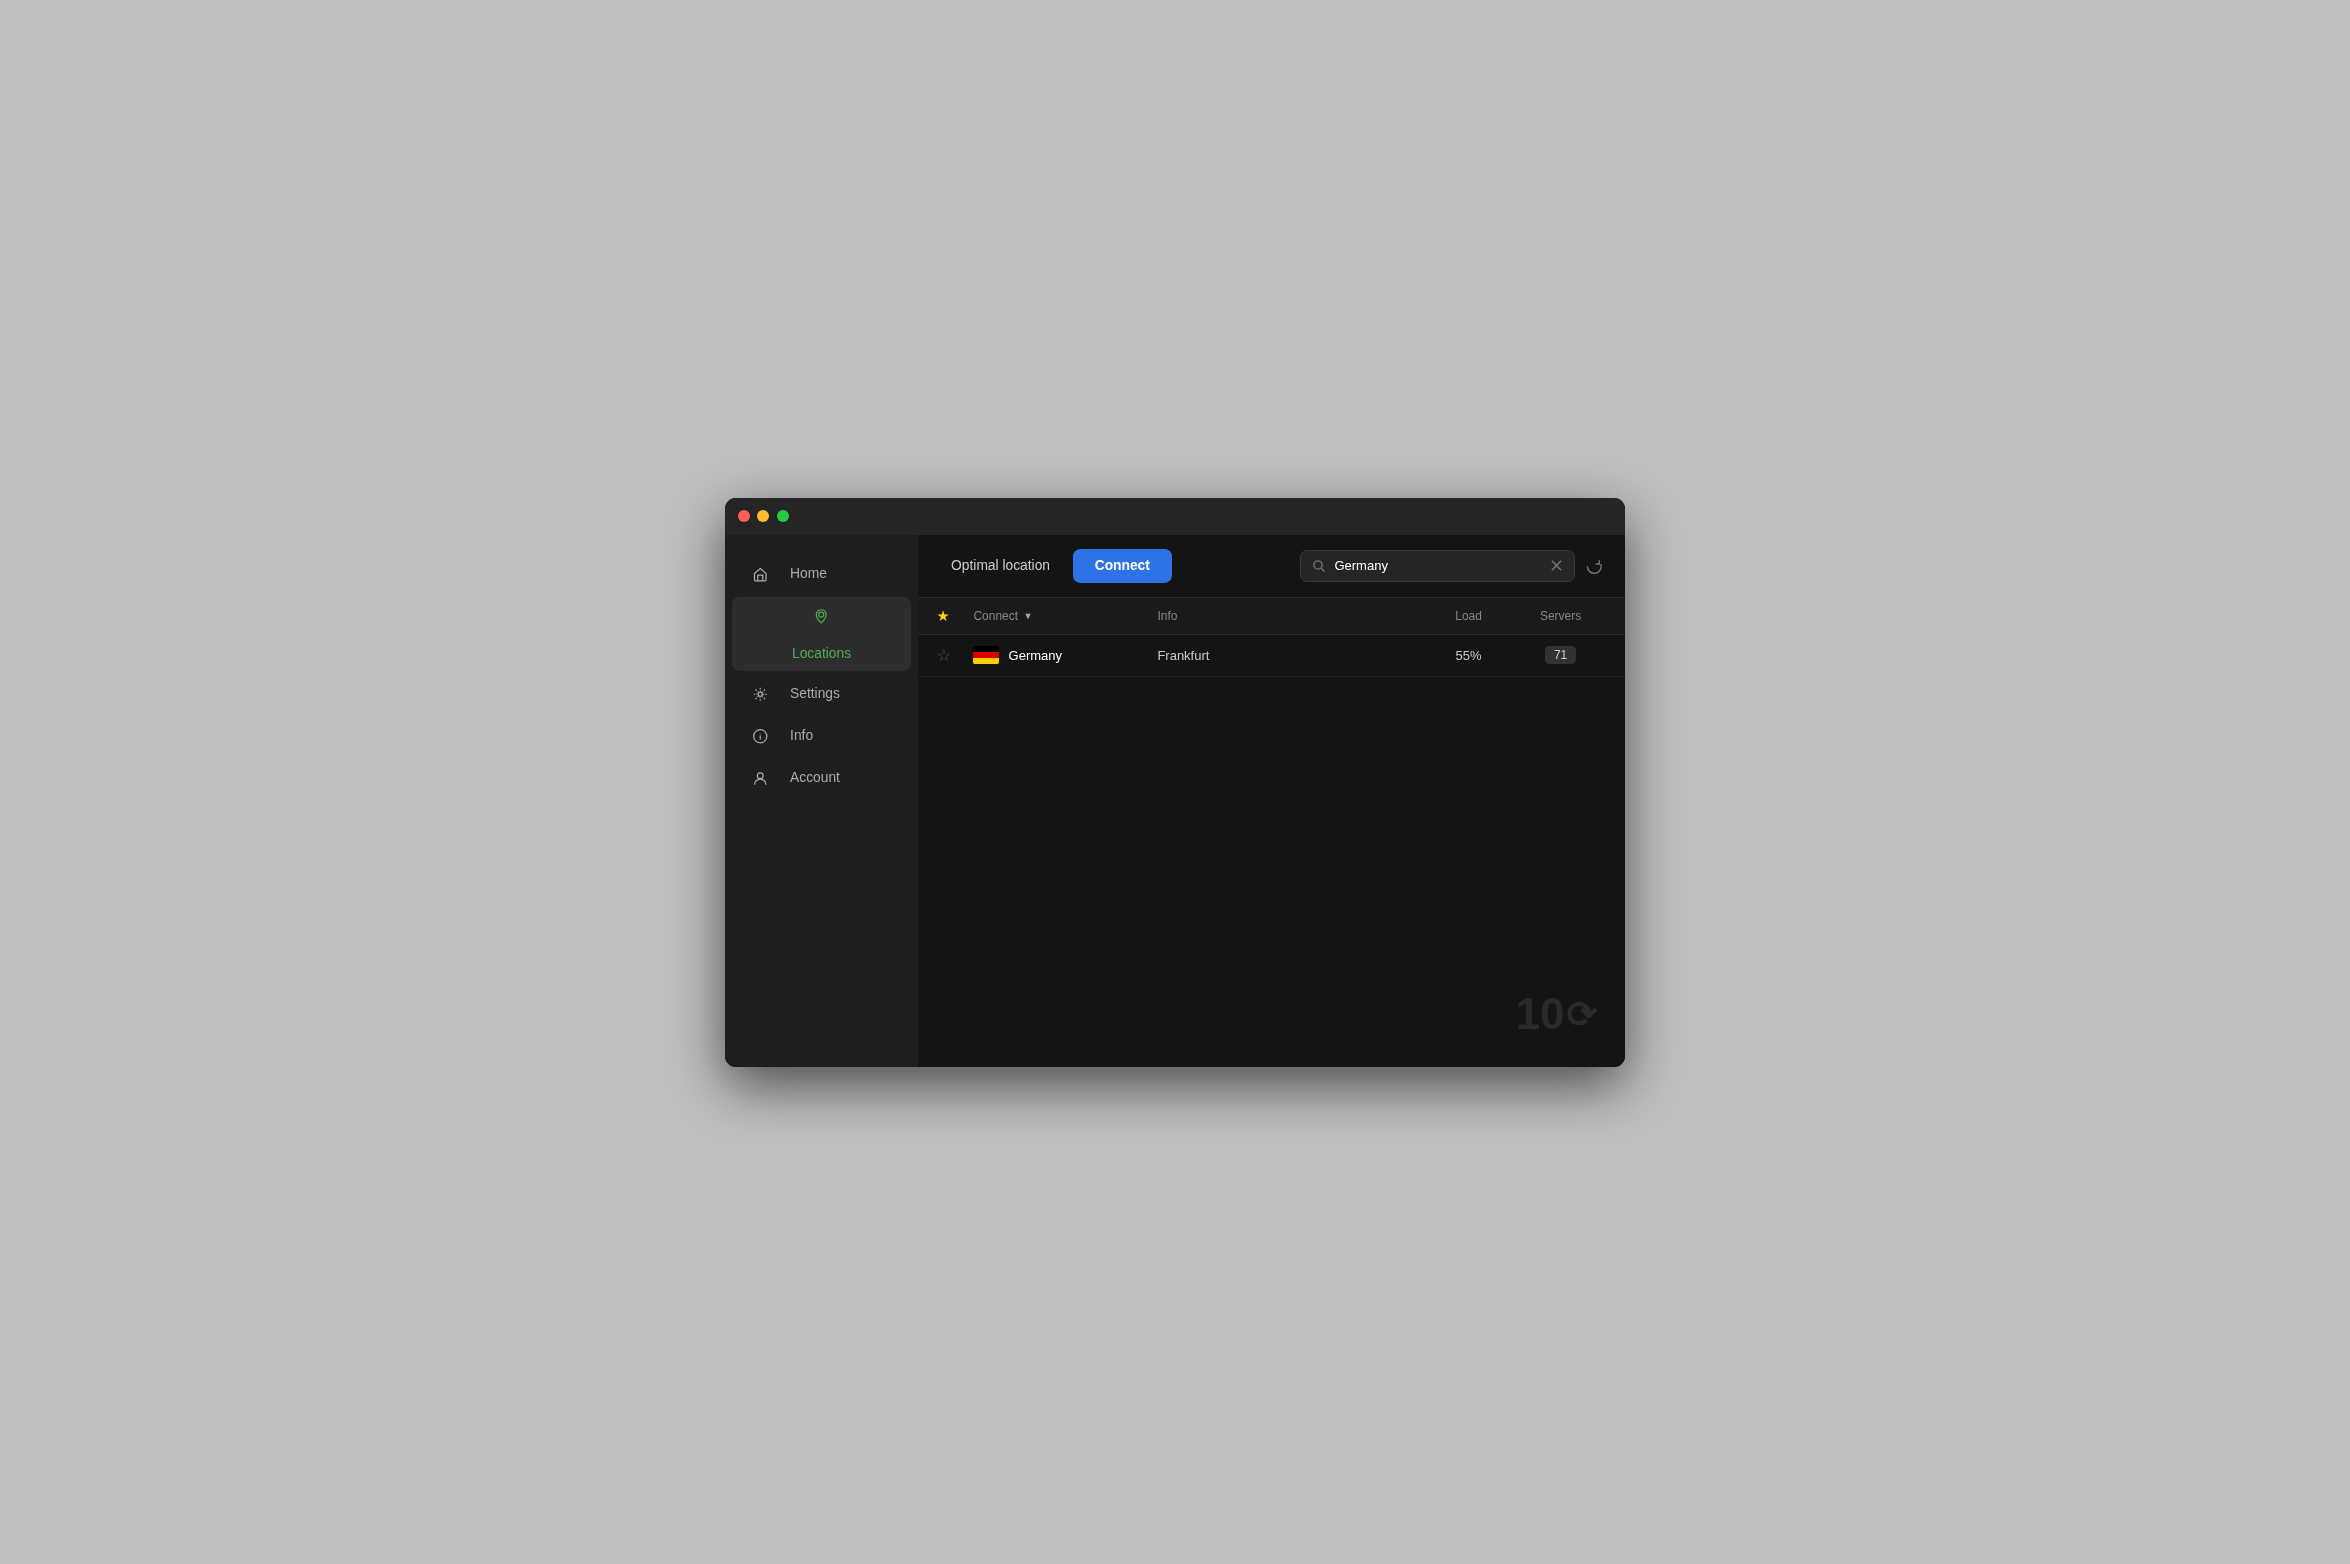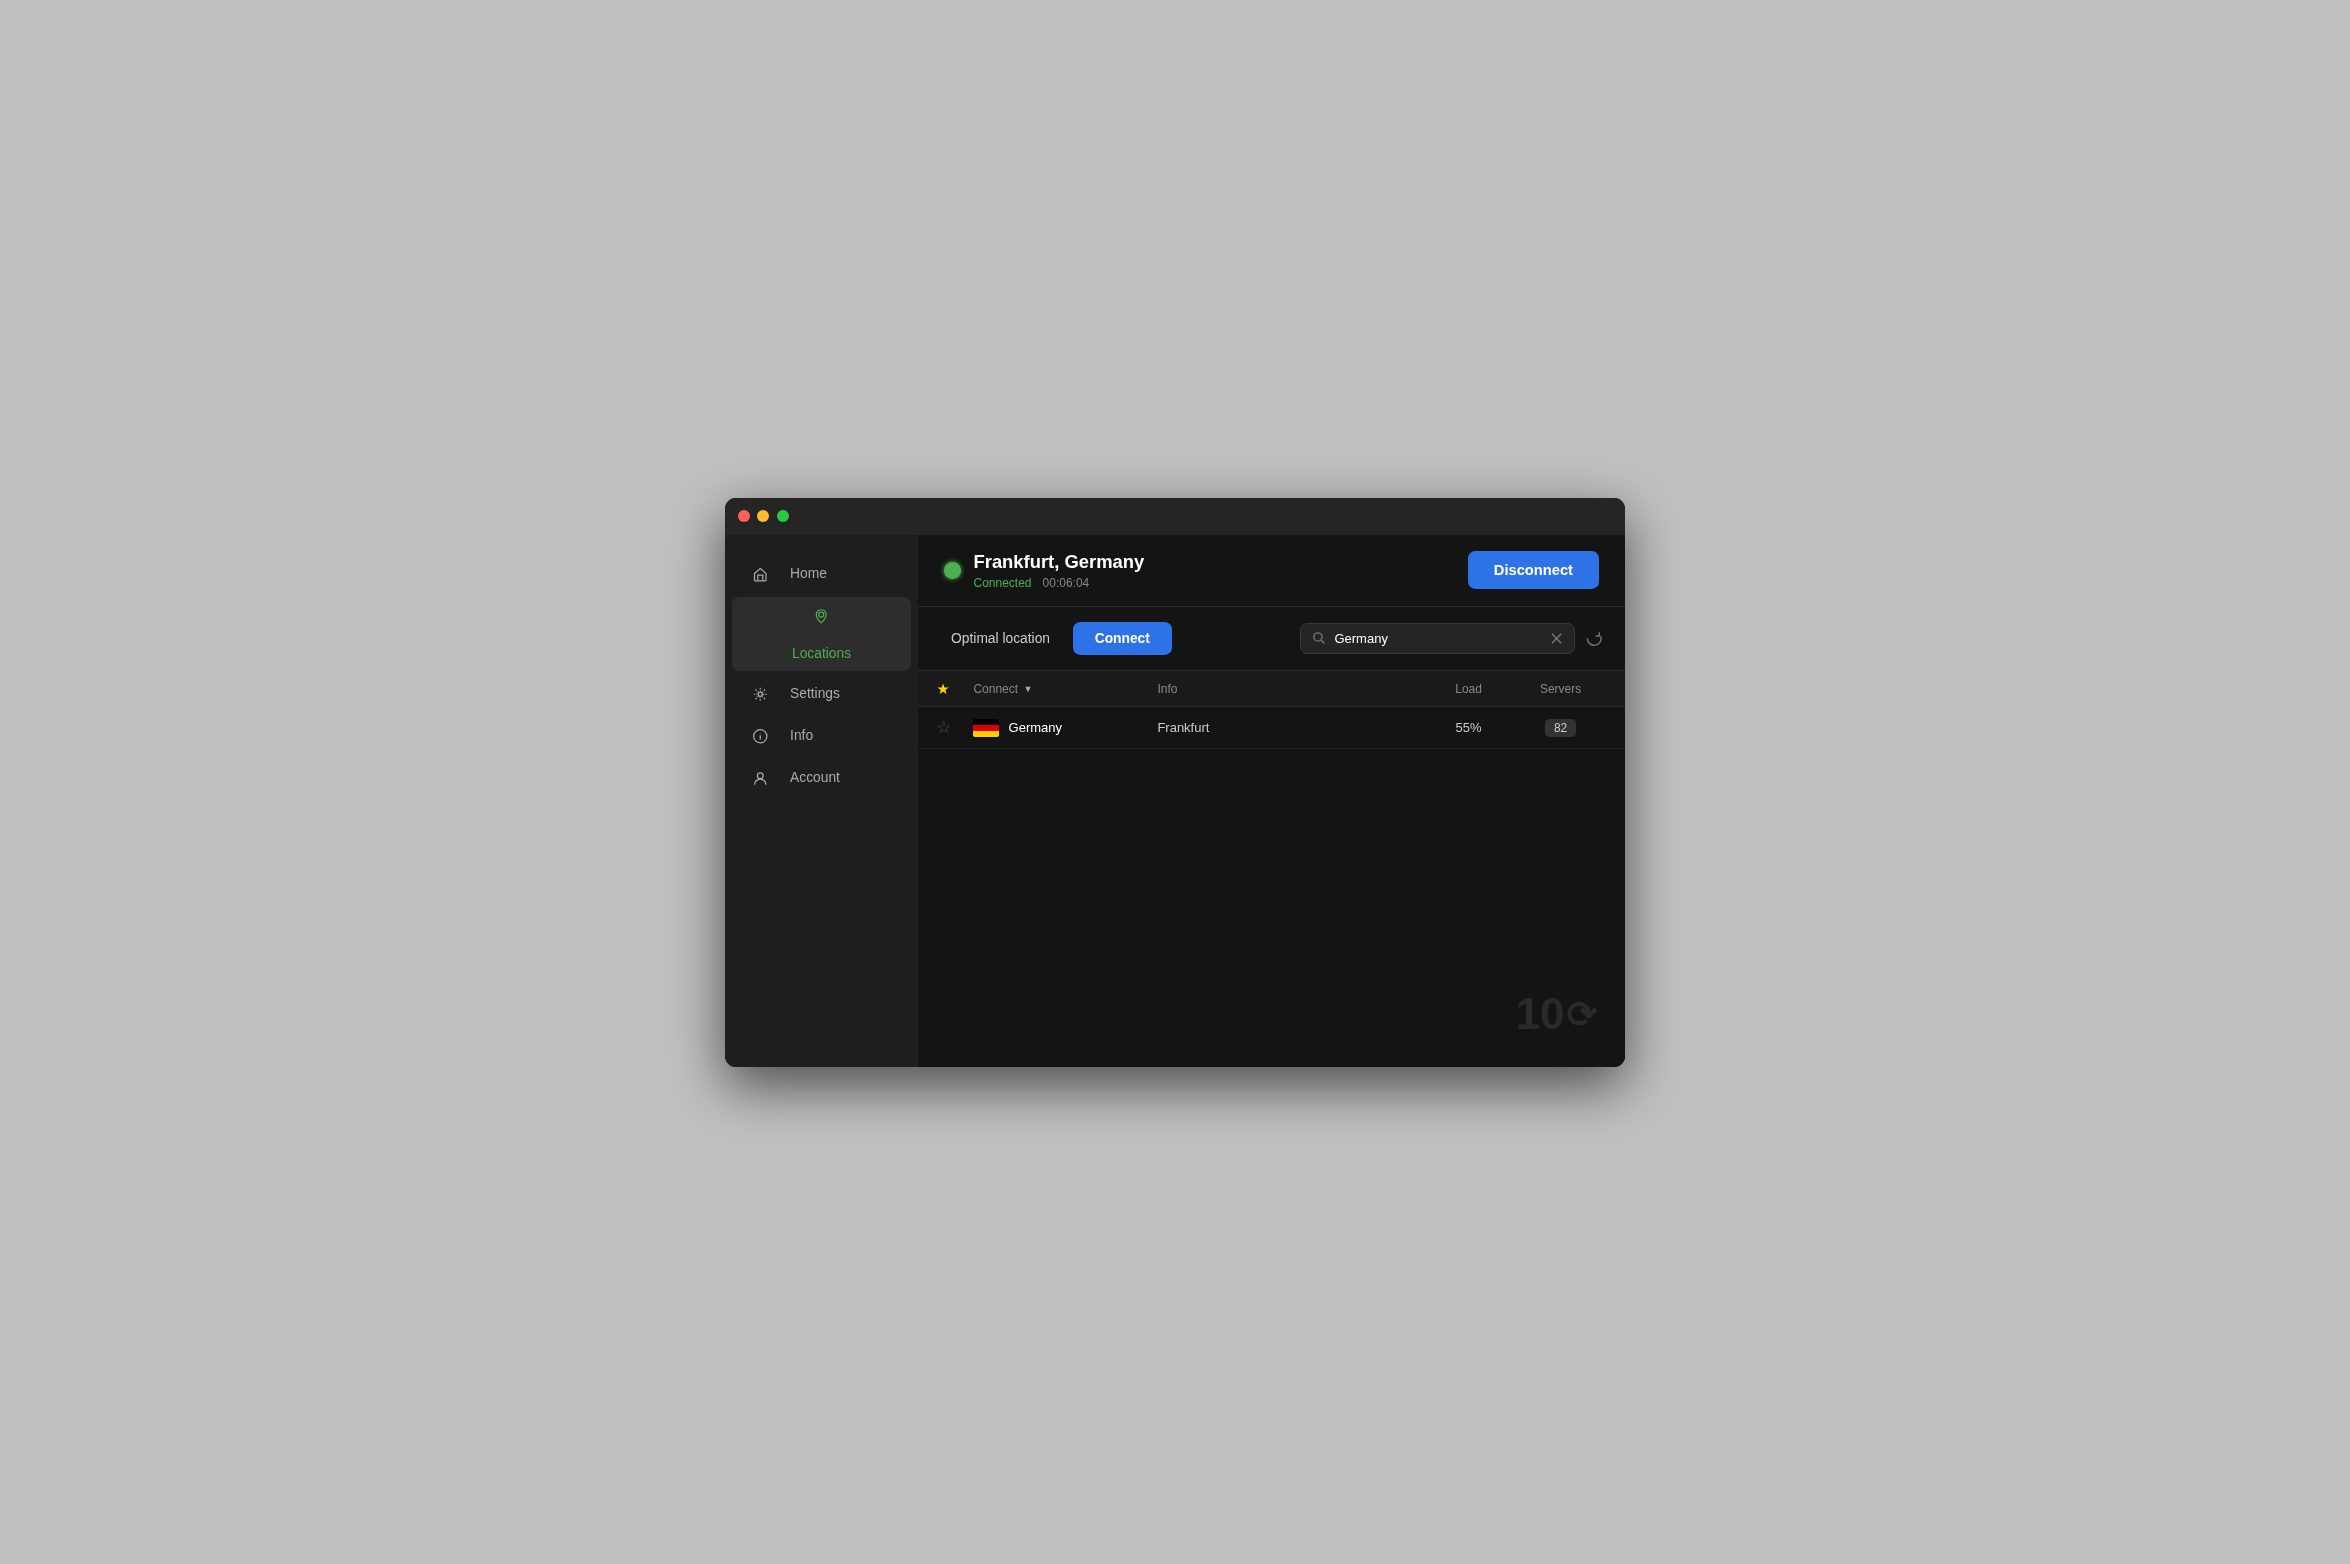--- a/index.html
+++ b/index.html
@@ -368,31 +368,20 @@
             <path d="M3 18c0-3.866 3.134-7 7-7s7 3.134 7 7"></path>
           </svg>
         </div>
         <span class="nav-label">Account</span>
       </div>
     </div>
 
     <div class="main-content-wrap">
       <div class="main-content">
 
-        <div class="connection-header">
-          <div class="connection-status-dot"></div>
-          <div class="connection-info">
-            <div class="connection-location">Frankfurt, Germany</div>
-            <div class="connection-status-line">
-              <span class="connection-status-text">Connected</span>
-              <span class="connection-timer">00:06:04</span>
-            </div>
-          </div>
-          <button class="disconnect-btn">Disconnect</button>
-        </div>
 
         <div class="locations-toolbar">
           <div class="optimal-location-btn">
             <span class="optimal-location-text">Optimal location</span>
           </div>
           <button class="connect-btn">Connect</button>
           <div class="search-container">
             <div class="search-box">
               <div class="search-icon-wrap">
                 <svg width="14.7" height="14.7" viewBox="0 0 16 16" fill="none" stroke="#777" stroke-width="1.5">
@@ -449,21 +438,21 @@
               </div>
               <span>Germany</span>
             </div>
             <div class="td-city">
               <span>Frankfurt</span>
             </div>
             <div class="td-load">
               <span>55%</span>
             </div>
             <div class="td-servers">
-              <span class="servers-badge">82</span>
+              <span class="servers-badge">71</span>
             </div>
           </div>
         </div>
       </div>
 
       <div class="watermark">
         <span>10</span>
         <span style="font-size:37px; margin-left:-1.8px;">⟳</span>
       </div>
     </div>

